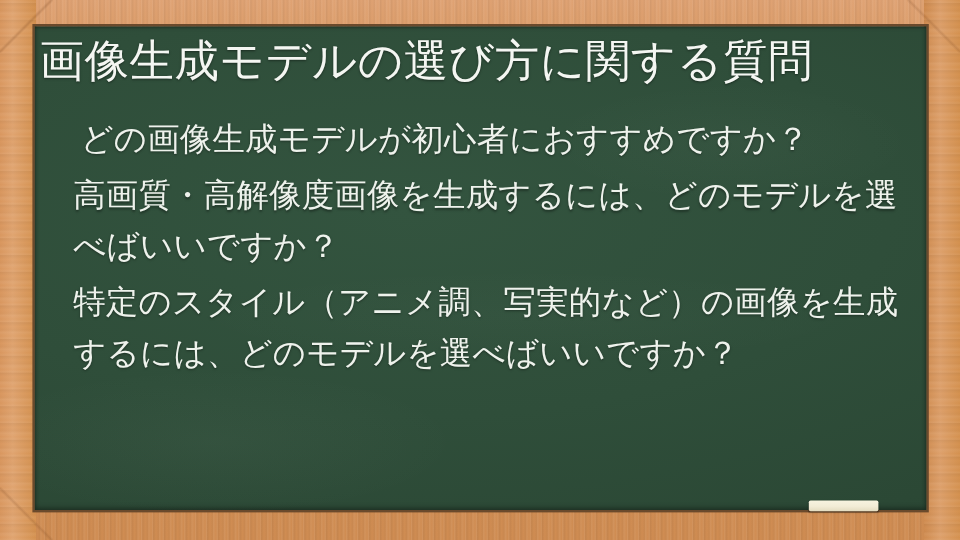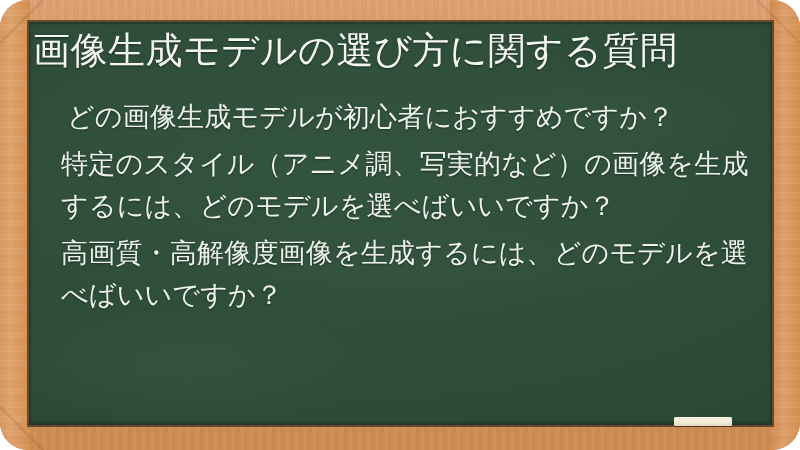--- a/index.html
+++ b/index.html
@@ -9,21 +9,20 @@
     background: #ffffff;
   }
 
   #slide {
     position: relative;
     width: 800px;
     height: 450px;
     overflow: hidden;
     font-family: "DejaVu Sans", "Liberation Sans", sans-serif;
     background: #d4905c;
-    border-radius: 28px;
   }
 
   
   .frame {
     position: absolute;
     inset: 0;
     background:
       repeating-linear-gradient(
         90deg,
         rgba(255,255,255,0.00) 0px,
@@ -176,21 +175,21 @@
   <div class="miter bl"></div>
 
   <div class="board"></div>
 
   <div class="content">
 
     <div class="title">画像生成モデルの選び方に関する質問</div>
 
     <div class="bullets">
       <p class="bullet first">どの画像生成モデルが初心者におすすめですか？</p>
+      <p class="bullet">高画質・高解像度画像を生成するには、どのモデルを選べばいいですか？</p>
       <p class="bullet">特定のスタイル（アニメ調、写実的など）の画像を生成するには、どのモデルを選べばいいですか？</p>
-      <p class="bullet">高画質・高解像度画像を生成するには、どのモデルを選べばいいですか？</p>
     </div>
 
   </div>
 
   <div class="chalk"></div>
 
 </div>
 
 </body></html>

